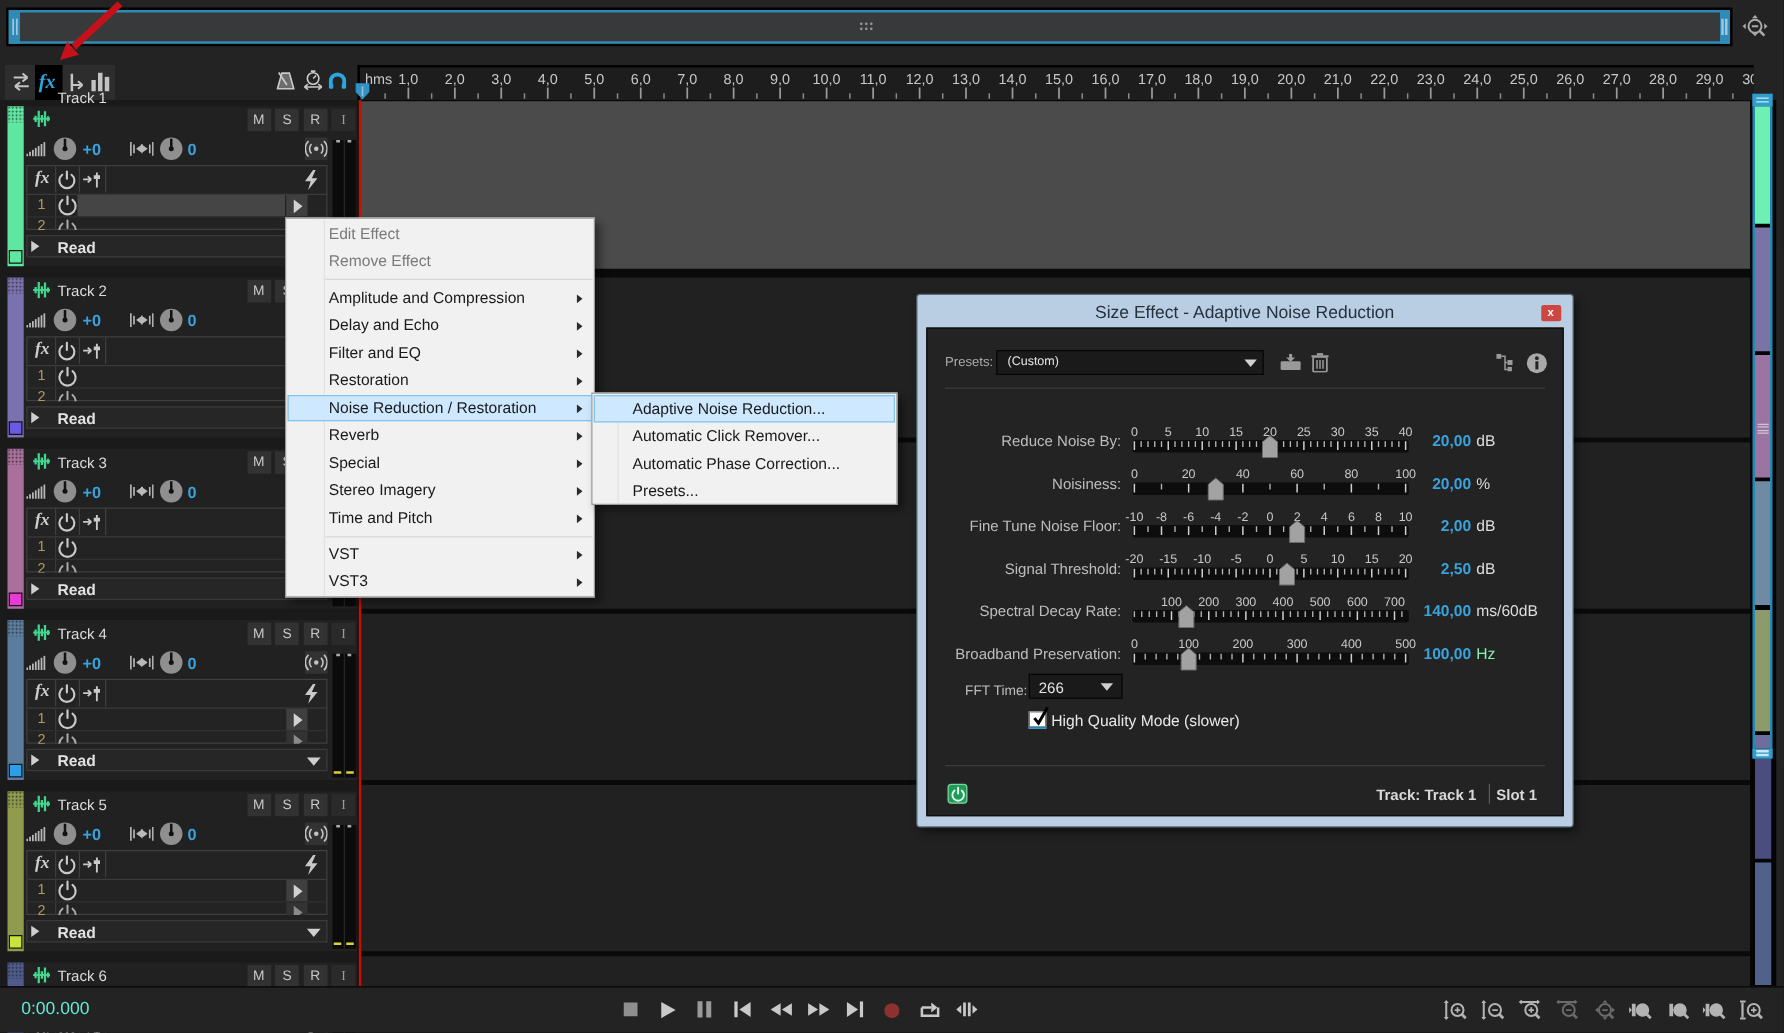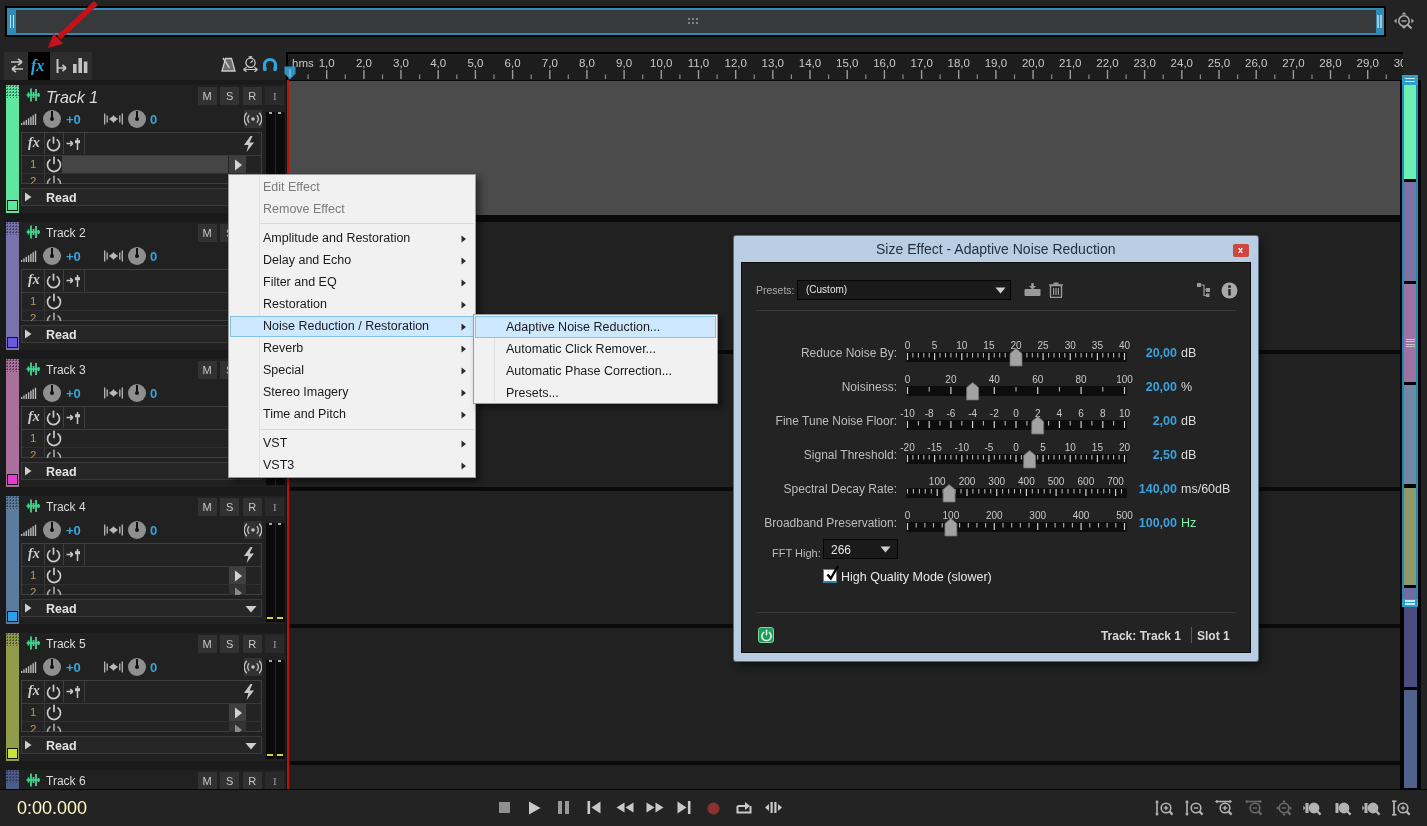--- a/index.html
+++ b/index.html
@@ -164,21 +164,21 @@
 <div style="position:absolute;left:287.5px;top:627.5px;width:1114px;height:133.5px;background:#212121;"></div>
 <div style="position:absolute;left:287.5px;top:764.5px;width:1114px;height:24.5px;background:#212121;"></div>
 <div style="position:absolute;left:0;top:80px;width:285.5px;height:709px;background:#1a1a1a;"></div>
 <div style="position:absolute;left:19px;top:85px;width:266.5px;height:128px;background:#212121;"></div>
 <div style="position:absolute;left:5.5px;top:85px;width:13px;height:128px;background:#5fe7a2;"></div>
 <div style="position:absolute;left:5.5px;top:85px;width:13px;height:13px;background-image:radial-gradient(circle at 1.2px 1.2px, rgba(25,25,25,.55) 0.75px, transparent 0.9px);background-size:3px 3px;"></div>
 <svg style="position:absolute;left:26px;top:88px;" width="15" height="14" viewBox="0 0 15 14">
     <path d="M0.5 7 H14" stroke="#42d68e" stroke-width="1.6"></path>
     <path d="M2.5 4.5 V9.5 M5 0.5 V13.5 M7.5 4 V10 M10 1 V13 M12.5 5 V9" stroke="#42d68e" stroke-width="1.8" fill="none"></path>
   </svg>
-<div style="position:absolute;left:46px;top:89px;width:90px;height:14px;color:#dcdcdc;font-size:16px;font-style:italic;">Track 1</div>
+<div style="position:absolute;left:46px;top:71px;width:90px;height:14px;color:#dcdcdc;font-size:12px;">Track 1</div>
 <div style="position:absolute;left:197.5px;top:87px;width:19px;height:18px;background:#323232;color:#c8c8c8;font-size:11px;font-family:'Liberation Sans',sans-serif;text-align:center;line-height:18px;">M</div>
 <div style="position:absolute;left:220.1px;top:87px;width:19px;height:18px;background:#323232;color:#c8c8c8;font-size:11px;font-family:'Liberation Sans',sans-serif;text-align:center;line-height:18px;">S</div>
 <div style="position:absolute;left:242.7px;top:87px;width:19px;height:18px;background:#323232;color:#c8c8c8;font-size:11px;font-family:'Liberation Sans',sans-serif;text-align:center;line-height:18px;">R</div>
 <div style="position:absolute;left:265.3px;top:87px;width:19px;height:18px;background:#2a2a2a;color:#9a9a9a;font-size:11px;font-family:'Liberation Serif',serif;text-align:center;line-height:18px;">I</div>
 <svg style="position:absolute;left:21px;top:112px;" width="17" height="14" viewBox="0 0 17 14">
     <rect x="0.0" y="11.0" width="1.4" height="2.0" fill="#b9b9b9"></rect>
     <rect x="2.3" y="9.4" width="1.4" height="3.5" fill="#b9b9b9"></rect>
     <rect x="4.6" y="7.9" width="1.4" height="5.1" fill="#b9b9b9"></rect>
     <rect x="6.8999999999999995" y="6.3" width="1.4" height="6.7" fill="#b9b9b9"></rect>
     <rect x="9.2" y="4.8" width="1.4" height="8.2" fill="#b9b9b9"></rect>
@@ -693,21 +693,21 @@
 <div style="position:absolute;left:1405px;top:77.5px;width:10px;height:1.4px;background:#c8e8f5;"></div>
 <div style="position:absolute;left:1405px;top:80.5px;width:10px;height:1.4px;background:#c8e8f5;"></div>
 <div style="position:absolute;left:1402px;top:598.5px;width:16px;height:8px;background:#2e9ecd;"></div>
 <div style="position:absolute;left:1405px;top:600.3px;width:10px;height:1.3px;background:#c8e8f5;"></div>
 <div style="position:absolute;left:1405px;top:603.3px;width:10px;height:1.3px;background:#c8e8f5;"></div>
 <div style="position:absolute;left:1405.5px;top:338.5px;width:9px;height:1.2px;background:#cfc3d0;"></div>
 <div style="position:absolute;left:1405.5px;top:341.1px;width:9px;height:1.2px;background:#cfc3d0;"></div>
 <div style="position:absolute;left:1405.5px;top:343.7px;width:9px;height:1.2px;background:#cfc3d0;"></div>
 <div style="position:absolute;left:1405.5px;top:346.3px;width:9px;height:1.2px;background:#cfc3d0;"></div>
 <div style="position:absolute;left:0;top:789px;width:1427px;height:37px;background:#232323;border-top:1.5px solid #050505;"></div>
-<div style="position:absolute;left:17px;top:798px;color:#fef9c3;font-size:18px;">0:00.000</div>
+<div style="position:absolute;left:17px;top:798px;color:#5eead4;font-size:14px;">0:00.000</div>
 <div style="position:absolute;left:499px;top:802px;width:11px;height:11px;background:#8f8f8f;"></div>
 <svg style="position:absolute;left:528px;top:801px;" width="13" height="14" viewBox="0 0 13 14">
     <path d="M1 0.5 L12.5 7 L1 13.5 Z" fill="#c9c9c9"></path>
   </svg>
 <div style="position:absolute;left:558px;top:801px;width:4px;height:13px;background:#999;"></div>
 <div style="position:absolute;left:564.5px;top:801px;width:4px;height:13px;background:#999;"></div>
 <svg style="position:absolute;left:587px;top:801px;" width="14" height="13" viewBox="0 0 14 13">
     <rect x="0.5" y="0" width="2.6" height="13" fill="#c9c9c9"></rect>
     <path d="M13.5 0.5 V12.5 L4.5 6.5 Z" fill="#c9c9c9"></path>
   </svg>
@@ -806,21 +806,21 @@
     <line x1="11" y1="5.8" x2="11" y2="10.2" stroke="#b3b3b3" stroke-width="1.4"></line>
     <line x1="2" y1="2" x2="2" y2="14" stroke="#b3b3b3" stroke-width="1.8"></line>
     <line x1="0" y1="1.2" x2="4.5" y2="1.2" stroke="#b3b3b3" stroke-width="1.6"></line>
     <line x1="0" y1="14.8" x2="4.5" y2="14.8" stroke="#b3b3b3" stroke-width="1.6"></line>
   </svg>
 <div style="position:absolute;left:228px;top:174px;width:248px;height:304px;background:#f1f1f1;border:1px solid #9b9b9b;box-shadow:4px 4px 7px rgba(0,0,0,0.45);"></div>
 <div style="position:absolute;left:258.5px;top:176px;width:1px;height:300px;background:#e2e2e2;"></div>
 <div style="position:absolute;left:229.5px;top:315.5px;width:245px;height:21.5px;background:#cde8ff;border:1px solid #84c3ea;"></div>
 <div style="position:absolute;left:263px;top:179.5px;width:200px;height:15px;color:#7a7a7a;font-size:12.5px;">Edit Effect</div>
 <div style="position:absolute;left:263px;top:201.5px;width:200px;height:15px;color:#7a7a7a;font-size:12.5px;">Remove Effect</div>
-<div style="position:absolute;left:263px;top:230.5px;width:200px;height:15px;color:#1a1a1a;font-size:12.5px;">Amplitude and Restoration</div>
+<div style="position:absolute;left:263px;top:230.5px;width:200px;height:15px;color:#1a1a1a;font-size:12.5px;">Amplitude and Compression</div>
 <svg style="position:absolute;left:461px;top:234.5px;" width="5.5" height="8" viewBox="0 0 5.5 8">
     <path d="M0.5 0.5 L5 4 L0.5 7.5 Z" fill="#2b2b2b"></path>
   </svg>
 <div style="position:absolute;left:263px;top:252.5px;width:200px;height:15px;color:#1a1a1a;font-size:12.5px;">Delay and Echo</div>
 <svg style="position:absolute;left:461px;top:256.5px;" width="5.5" height="8" viewBox="0 0 5.5 8">
     <path d="M0.5 0.5 L5 4 L0.5 7.5 Z" fill="#2b2b2b"></path>
   </svg>
 <div style="position:absolute;left:263px;top:274.5px;width:200px;height:15px;color:#1a1a1a;font-size:12.5px;">Filter and EQ</div>
 <svg style="position:absolute;left:461px;top:278.5px;" width="5.5" height="8" viewBox="0 0 5.5 8">
     <path d="M0.5 0.5 L5 4 L0.5 7.5 Z" fill="#2b2b2b"></path>
@@ -1161,21 +1161,21 @@
     <line x1="168.7" y1="14" x2="168.7" y2="18.5" stroke="#b5b5b5" stroke-width="1.1"></line>
     <line x1="177.4" y1="14" x2="177.4" y2="18.5" stroke="#b5b5b5" stroke-width="1.1"></line>
     <line x1="194.8" y1="14" x2="194.8" y2="18.5" stroke="#b5b5b5" stroke-width="1.1"></line>
     <line x1="203.5" y1="14" x2="203.5" y2="18.5" stroke="#b5b5b5" stroke-width="1.1"></line>
     <line x1="212.1" y1="14" x2="212.1" y2="18.5" stroke="#b5b5b5" stroke-width="1.1"></line>
     <line x1="220.8" y1="14" x2="220.8" y2="18.5" stroke="#b5b5b5" stroke-width="1.1"></line>
     <path d="M49.9 19 L49.9 14.5 L55.9 9.5 L61.9 14.5 L61.9 19 L61.9 27 L49.9 27 Z" fill="#a2a2a2" stroke="#6b6b6b" stroke-width="0.8"></path>
   </svg>
 <div style="position:absolute;left:1107px;top:516px;width:70px;height:15px;text-align:right;color:#3aa2dd;font-size:12.5px;font-weight:bold;">100,00</div>
 <div style="position:absolute;left:1181px;top:516px;color:#86efac;font-size:12.5px;">Hz</div>
-<div style="position:absolute;left:772px;top:547px;color:#bdbdbd;font-size:11px;">FFT High:</div>
+<div style="position:absolute;left:772px;top:547px;color:#bdbdbd;font-size:11px;">FFT Time:</div>
 <div style="position:absolute;left:822.5px;top:539px;width:75px;height:20px;background:#1a1a1a;border:1px solid #060606;"></div>
 <div style="position:absolute;left:831px;top:542.5px;color:#e5e5e5;font-size:12px;">266</div>
 <svg style="position:absolute;left:880px;top:546px;" width="11" height="7" viewBox="0 0 11 7">
     <path d="M0.5 0.5 L10.5 0.5 L5.5 6.5 Z" fill="#cfcfcf"></path>
   </svg>
 <div style="position:absolute;left:822.5px;top:569px;width:14px;height:14px;background:#fff;border:1px solid #7a7a7a;border-bottom:2px solid #2e7fb0;"></div>
 <svg style="position:absolute;left:824px;top:563px;" width="16" height="19" viewBox="0 0 16 19">
     <path d="M3.5 11.5 L6.8 15.5 L14 3" fill="none" stroke="#000" stroke-width="2.4"></path>
   </svg>
 <div style="position:absolute;left:841px;top:569.5px;color:#e8e8e8;font-size:12.5px;">High Quality Mode (slower)</div>

